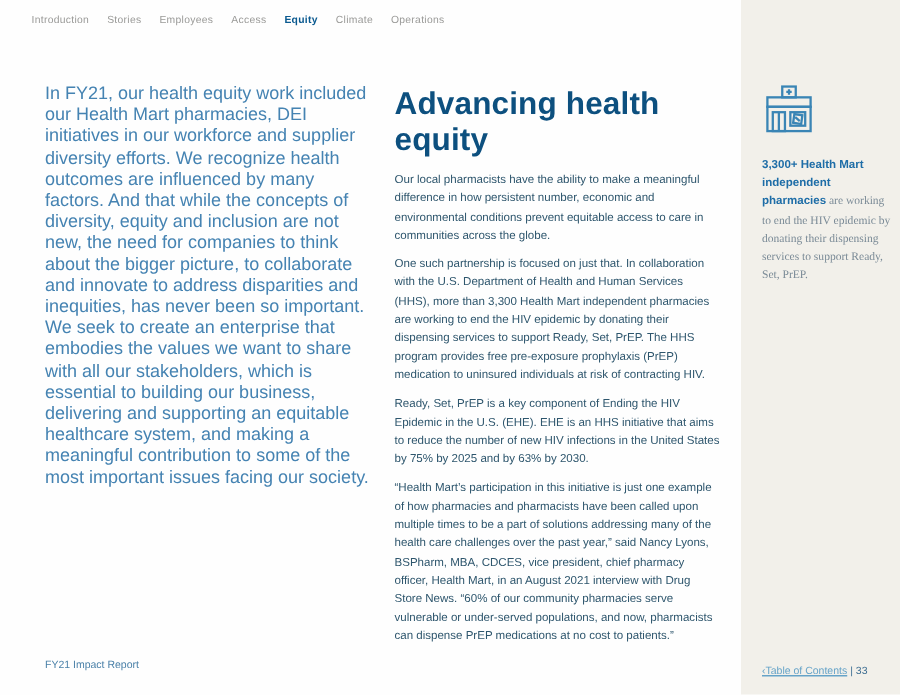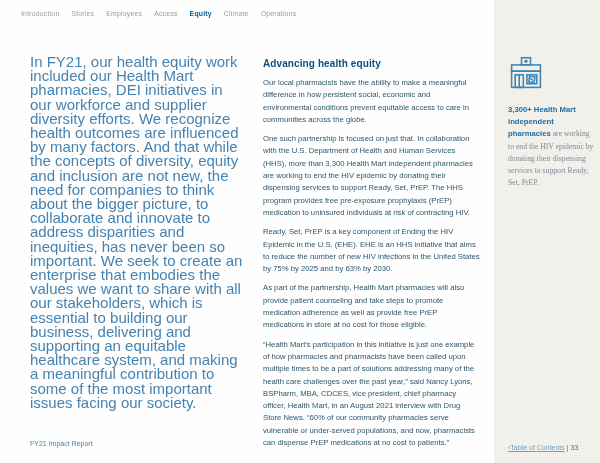--- a/index.html
+++ b/index.html
@@ -7,25 +7,25 @@
   body { font-family:"Liberation Sans", sans-serif; background:#ffffff; overflow:hidden; }
   .page { position:relative; width:600px; height:463px; background:#fefefe; }
 
   
   .topnav { position:absolute; left:21px; top:10px; display:flex; gap:12px; }
   .topnav .nav-item { font-size:6.9px; color:#9a9a98; letter-spacing:.2px; cursor:pointer; text-decoration:none; }
   .topnav .nav-item.active { color:#0b5a90; font-weight:bold; }
 
   
   .intro-col { position:absolute; left:30px; top:55px; width:216px; }
-  .intro-col p { font-size:15px; line-height:14.2px; color:#4583b2; }
+  .intro-col p { font-size:12px; line-height:14.2px; color:#4583b2; }
 
   
   .article-col { position:absolute; left:263px; top:58px; width:217px; }
-  .article-col h1 { font-size:10px; font-weight:bold; color:#0d507f; margin-bottom:8px; letter-spacing:.1px; }
+  .article-col h1 { font-size:21px; font-weight:bold; color:#0d507f; margin-bottom:8px; letter-spacing:.1px; }
   .article-col p { font-size:7.7px; line-height:12.3px; color:#2e566d; margin-bottom:7px; }
 
   
   .sidebar { position:absolute; right:0; top:0; width:106px; height:463px; background:#f2f0ea; padding:55px 10px 0 14px; }
   .callout-icon { width:36px; height:36px; display:block; }
   .callout-text { margin-top:13px; width:88px; font-size:7.7px; line-height:12.2px; }
   .callout-text .hl { color:#1e6da7; font-weight:bold; }
   .callout-text .rest { color:#7b8b97;font-family:Liberation Serif, serif; }
 
   
@@ -48,24 +48,23 @@
     <a class="nav-item">Climate</a>
     <a class="nav-item">Operations</a>
   </nav>
 
   <div class="intro-col">
     <p>In FY21, our health equity work included our Health Mart pharmacies, DEI initiatives in our workforce and supplier diversity efforts. We recognize health outcomes are influenced by many factors. And that while the concepts of diversity, equity and inclusion are not new, the need for companies to think about the bigger picture, to collaborate and innovate to address disparities and inequities, has never been so important. We seek to create an enterprise that embodies the values we want to share with all our stakeholders, which is essential to building our business, delivering and supporting an equitable healthcare system, and making a meaningful contribution to some of the most important issues facing our society.</p>
   </div>
 
   <div class="article-col">
     <h1>Advancing health equity</h1>
-    <p>Our local pharmacists have the ability to make a meaningful difference in how persistent social, economic and environmental conditions prevent equitable access to care in communities across the globe.</p>
+    <p>Our local pharmacists have the ability to make a meaningful difference in how persistent number, economic and environmental conditions prevent equitable access to care in communities across the globe.</p>
     <p>One such partnership is focused on just that. In collaboration with the U.S. Department of Health and Human Services (HHS), more than 3,300 Health Mart independent pharmacies are working to end the HIV epidemic by donating their dispensing services to support Ready, Set, PrEP. The HHS program provides free pre-exposure prophylaxis (PrEP) medication to uninsured individuals at risk of contracting HIV.</p>
     <p>Ready, Set, PrEP is a key component of Ending the HIV Epidemic in the U.S. (EHE). EHE is an HHS initiative that aims to reduce the number of new HIV infections in the United States by 75% by 2025 and by 63% by 2030.</p>
-    <p>As part of the partnership, Health Mart pharmacies will also provide patient counseling and take steps to promote medication adherence as well as provide free PrEP medications in store at no cost for those eligible.</p>
     <p>“Health Mart’s participation in this initiative is just one example of how pharmacies and pharmacists have been called upon multiple times to be a part of solutions addressing many of the health care challenges over the past year,” said Nancy Lyons, BSPharm, MBA, CDCES, vice president, chief pharmacy officer, Health Mart, in an August 2021 interview with Drug Store News. “60% of our community pharmacies serve vulnerable or under-served populations, and now, pharmacists can dispense PrEP medications at no cost to patients.”</p>
   </div>
 
   <aside class="sidebar">
     <svg class="callout-icon" viewBox="0 0 40 40" fill="none" stroke="#3a85b5" stroke-width="1.7">
 
       <rect x="15" y="3" width="10" height="8"></rect>
       <line x1="20" y1="5" x2="20" y2="9"></line>
       <line x1="18" y1="7" x2="22" y2="7"></line>
 

